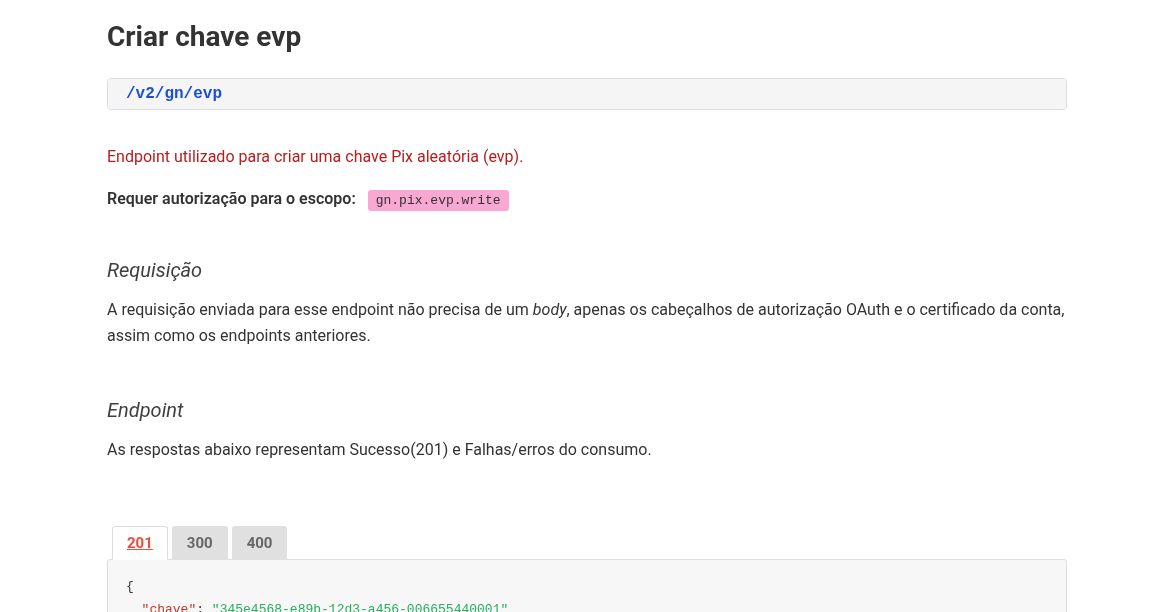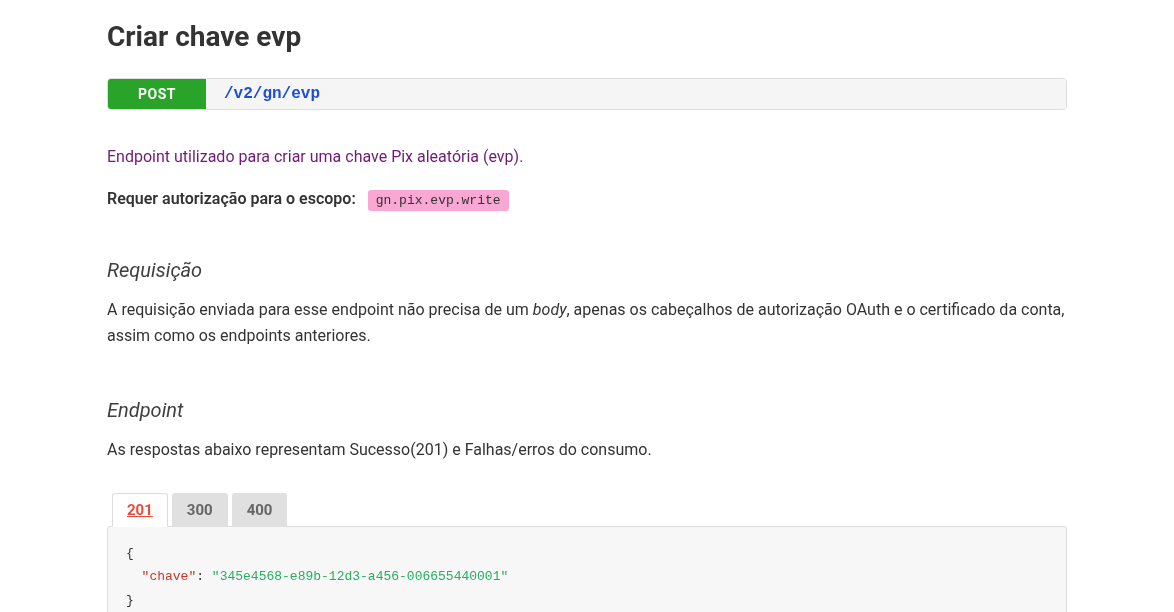--- a/index.html
+++ b/index.html
@@ -47,21 +47,21 @@
       font-size: 16px;
       font-weight: 600;
       font-family: "SFMono-Regular", Consolas, "Liberation Mono", Menlo, monospace;
       color: #1d4ed8;
       flex: 1;
       display: flex;
       align-items: center;
     }
     .description {
       font-size: 16px;
-      color: #701a75;
+      color: #b91c1c;
       margin-bottom: 20px;
       line-height: 1.5;
     }
     .auth-line {
       font-size: 16px;
       margin-bottom: 50px;
     }
     .auth-label {
       font-weight: 600;
       color: #333;
@@ -99,20 +99,21 @@
     }
     .tab {
       padding: 7px 14px;
       font-size: 15px;
       font-weight: 700;
       cursor: pointer;
       border-radius: 3px 3px 0 0;
       background: #e0e0e0;
       color: #666;
       border: 1px solid transparent;
+      margin-top: 33px;
     }
     .tab.active {
       background: #fff;
       color: #e74c3c;
       text-decoration: underline;
       border: 1px solid #ddd;
       border-bottom: 1px solid #fff;
       position: relative;
       z-index: 2;
     }
@@ -137,21 +138,20 @@
       color: #333;
     }
   </style>
 </head>
 <body>
 
 <div class="container">
   <h1 class="page-title">Criar chave evp</h1>
 
   <div class="endpoint-bar">
-    <div class="method-badge">POST</div>
     <div class="endpoint-path">/v2/gn/evp</div>
   </div>
 
   <p class="description">Endpoint utilizado para criar uma chave Pix aleatória (evp).</p>
 
   <p class="auth-line">
     <span class="auth-label">Requer autorização para o escopo:</span>
     <code class="auth-scope">gn.pix.evp.write</code>
   </p>
 

